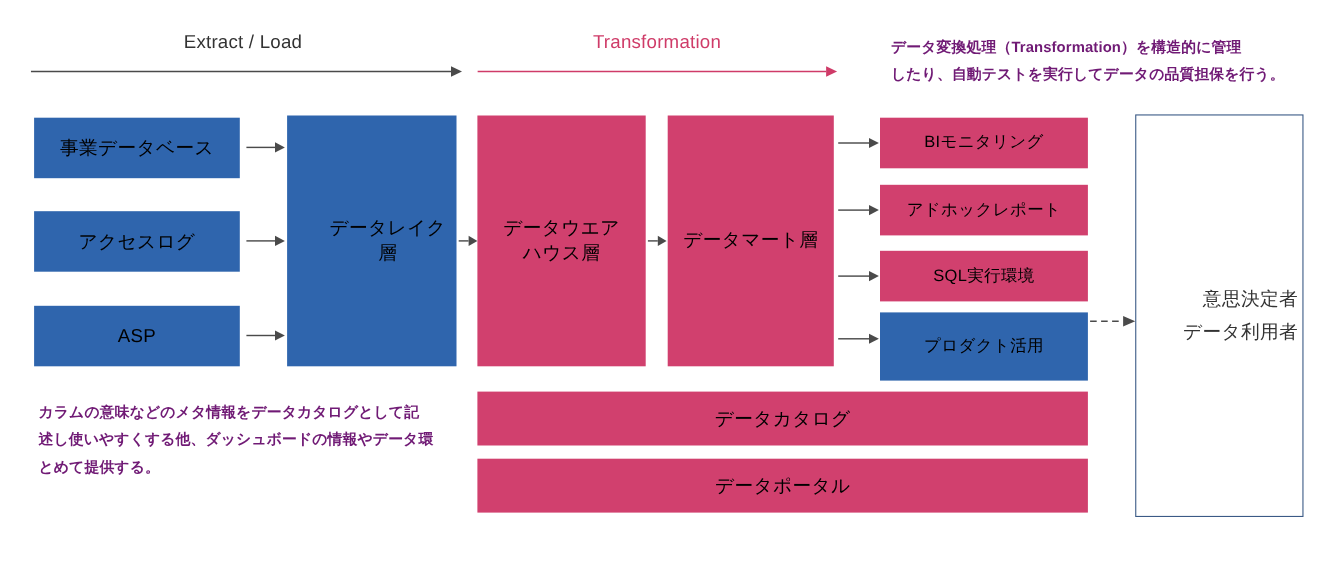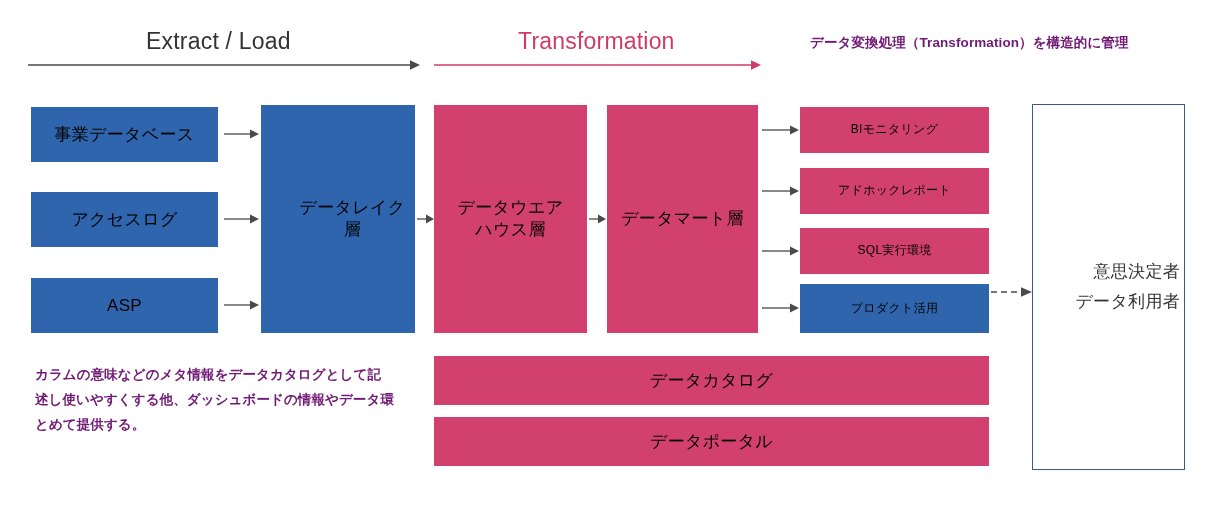--- a/index.html
+++ b/index.html
@@ -16,24 +16,25 @@
     position: relative;
     width: 1218px;
     height: 511px;
     background: #ffffff;
     overflow: hidden;
   }
   .abs { position: absolute; }
 
   
   .phase-label {
-    font-size: 23px;
+    font-size: 17px;
     letter-spacing: 0.2px;
     white-space: nowrap;
     line-height: 1;
+    margin-left: 21px;
   }
   .phase-label.el   { color: #333333; }
   .phase-label.tf   { color: #cf3b68; }
 
   
   .phase-arrow { display: block; }
 
   
   .node {
     display: flex;
@@ -43,21 +44,21 @@
     color: #000000;
     font-size: 17px;
     line-height: 1.28;
     letter-spacing: 0.3px;
     box-sizing: border-box;
     padding: 2px 4px;
   }
   .node.blue { background: #2f65ad; }
   .node.pink { background: #d1406e; }
 
-  .node.small { font-size: 12px; }
+  .node.small { font-size: 15px; }
 
   
   .node.outline {
     background: #ffffff;
     border: 1px solid #3b5a86;
     color: #333333;
     font-size: 17px;
     flex-direction: column;
     line-height: 1.75;
   }
@@ -89,20 +90,21 @@
 
   <div class="abs phase-label tf" style="left:518px; top:30px;">Transformation</div>
 
   <svg class="abs phase-arrow" style="left:434px; top:58px;" width="330" height="14">
     <line x1="0" y1="7" x2="317" y2="7" stroke="#cf3b68" stroke-width="1.4"></line>
     <polygon points="317,2.2 327,7 317,11.8" fill="#cf3b68"></polygon>
   </svg>
 
   <div class="abs note" style="left:810px; top:31px; width:390px;">
     <span class="note-line">データ変換処理（Transformation）を構造的に管理</span>
+    <span class="note-line">したり、自動テストを実行してデータの品質担保を行う。</span>
   </div>
 
   <div class="abs node blue" style="left:31px; top:107px; width:187px; height:55px;">
     <span>事業データベース</span>
   </div>
 
   <div class="abs node blue" style="left:31px; top:192px; width:187px; height:55px;">
     <span>アクセスログ</span>
   </div>
 
@@ -167,21 +169,21 @@
 
   <div class="abs node pink small" style="left:800px; top:107px; width:189px; height:46px;">
     <span>BIモニタリング</span>
   </div>
   <div class="abs node pink small" style="left:800px; top:168px; width:189px; height:46px;">
     <span>アドホックレポート</span>
   </div>
   <div class="abs node pink small" style="left:800px; top:228px; width:189px; height:46px;">
     <span>SQL実行環境</span>
   </div>
-  <div class="abs node blue small" style="left:800px; top:284px; width:189px; height:49px;">
+  <div class="abs node blue small" style="left:800px; top:284px; width:189px; height:62px;">
     <span>プロダクト活用</span>
   </div>
 
   <svg class="abs conn" style="left:991px; top:285px;" width="42" height="14">
     <line x1="0" y1="7" x2="30" y2="7" stroke="#4a4a4a" stroke-width="1.4" stroke-dasharray="6 4"></line>
     <polygon points="30,2.2 41,7 30,11.8" fill="#4a4a4a"></polygon>
   </svg>
 
   <div class="abs node pink" style="left:434px; top:356px; width:555px; height:49px;">
     <span>データカタログ</span>

